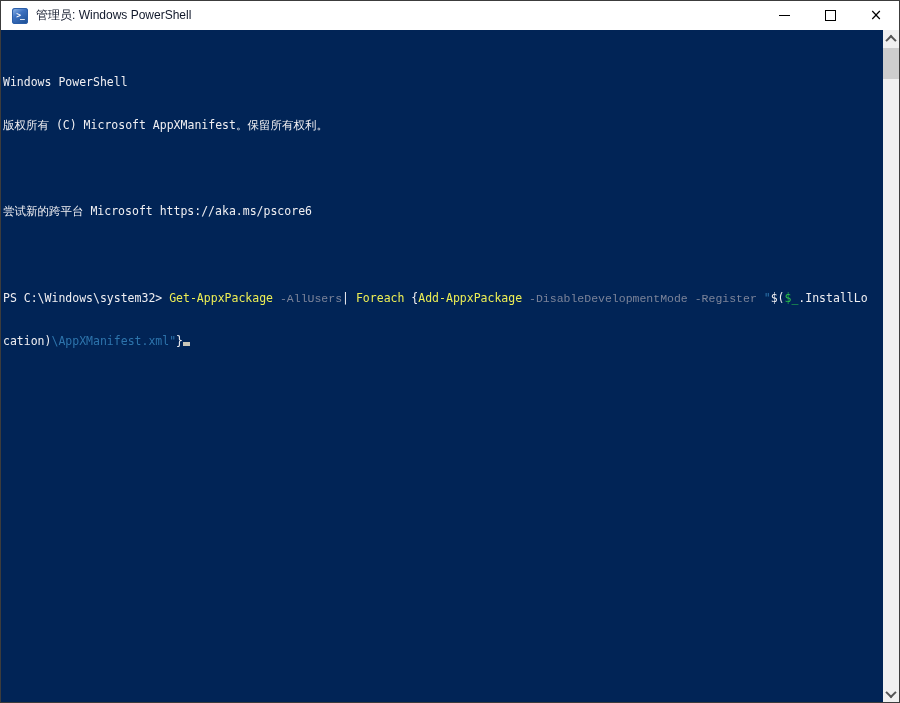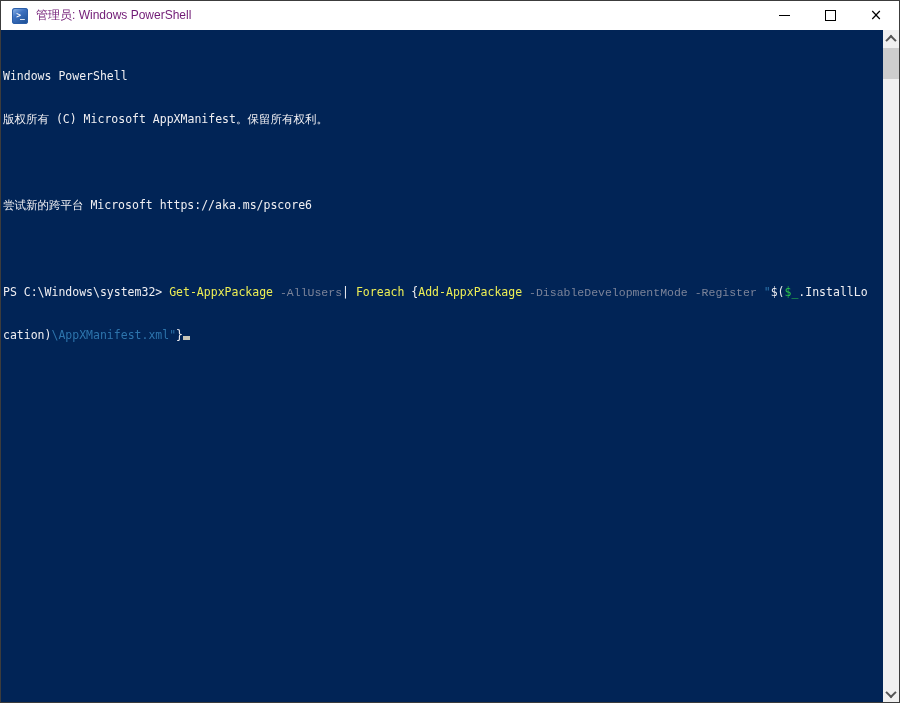--- a/index.html
+++ b/index.html
@@ -3,28 +3,28 @@
 <meta charset="utf-8">
 <style>
   html,body{margin:0;padding:0;}
   body{width:900px;height:703px;overflow:hidden;background:#1b1b1b;font-family:"Liberation Sans",sans-serif;}
   .window{width:900px;height:703px;box-sizing:border-box;border:1px solid #3c3c3c;display:flex;flex-direction:column;background:#012456;}
   .titlebar{height:29px;background:#ffffff;display:flex;align-items:center;flex-shrink:0;}
   .tb-icon{width:16px;height:16px;margin-left:11px;border-radius:3px;
     background:linear-gradient(145deg,#9cc1ee 0%,#3d71c0 40%,#1a4c8f 100%);
     color:#fff;font-size:8px;font-weight:bold;display:flex;align-items:center;justify-content:center;
     font-family:"DejaVu Sans Mono",monospace;letter-spacing:-1px;box-shadow:inset 0 0 0 1px #2a5da8;}
-  .tb-title{margin-left:8px;font-size:12px;color:#701a75;white-space:nowrap;}
+  .tb-title{margin-left:8px;font-size:12px;color:#0f172a;white-space:nowrap;}
   .tb-controls{margin-left:auto;display:flex;height:100%;}
   .tb-btn{width:46px;height:100%;display:flex;align-items:center;justify-content:center;cursor:default;}
   .glyph-min{width:11px;height:1px;background:#000;}
   .glyph-max{width:9px;height:9px;border:1px solid #000;}
   .glyph-close{font-size:15px;color:#000;line-height:1;font-family:"DejaVu Sans",sans-serif;}
   .console{flex:1;display:flex;min-height:0;background:#012456;}
-  .text-area{flex:1;padding:10px 0 0 2px;font-family:"DejaVu Sans Mono",monospace;font-size:11.5px;line-height:14.4px;color:#f0eff2;white-space:pre;overflow:hidden;}
+  .text-area{flex:1;padding:16px 0 0 2px;font-family:"DejaVu Sans Mono",monospace;font-size:11.5px;line-height:14.4px;color:#f0eff2;white-space:pre;overflow:hidden;}
   .line{height:14.4px;}
   .c-cmd{color:#edee54;}
   .c-par{color:#7b8399;font-family:Liberation Mono, monospace;}
   .c-str{color:#2d74ac;}
   .c-var{color:#2bc24a;}
   .cursor{display:inline-block;width:7px;height:4px;background:#c9c6b8;margin-bottom:-1px;}
   .scrollbar{width:16px;background:#f0f0f0;position:relative;flex-shrink:0;}
   .sb-btn{position:absolute;left:0;width:16px;height:17px;display:flex;align-items:center;justify-content:center;}
   .sb-up{top:0;}
   .sb-down{bottom:0;}

